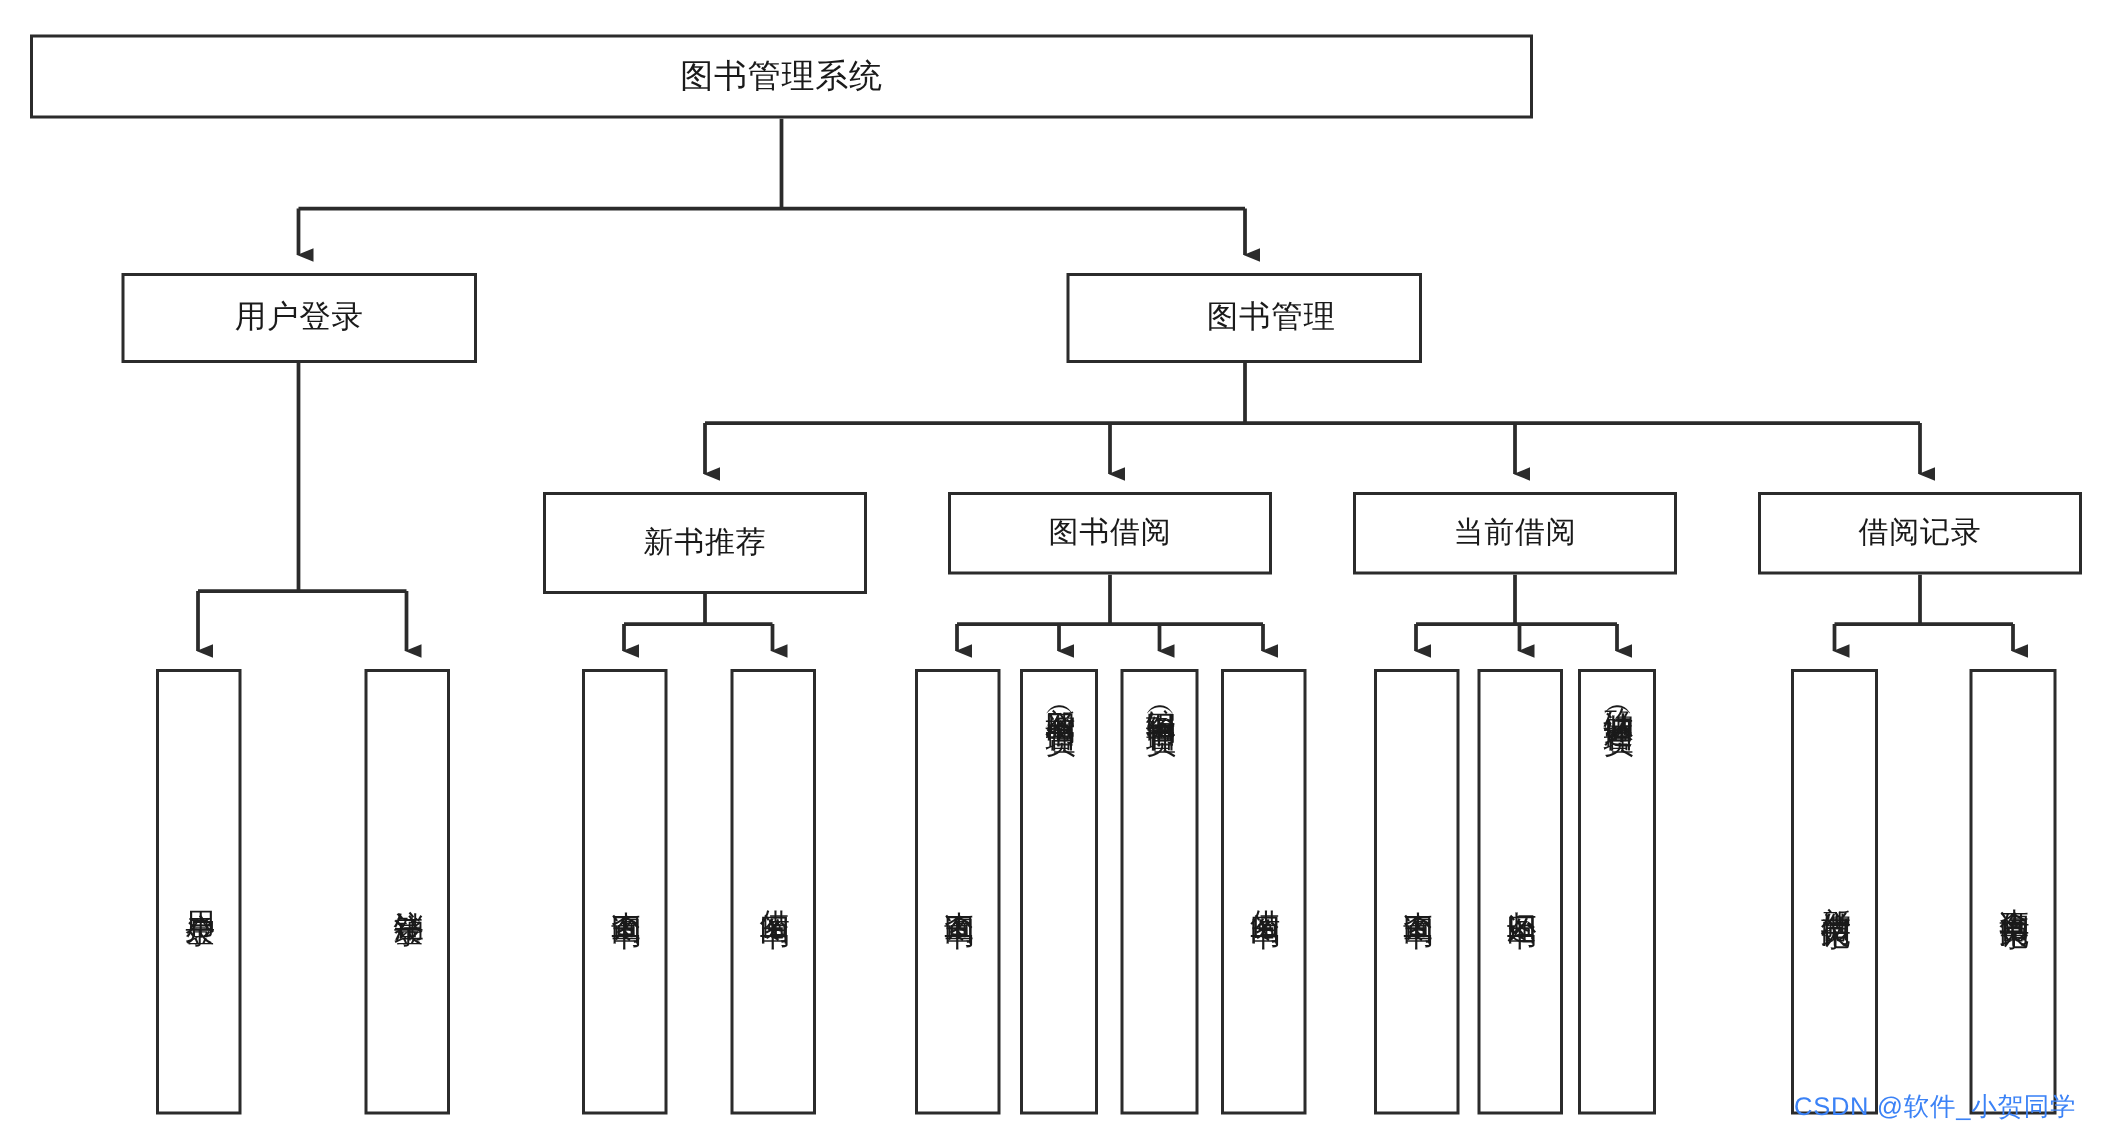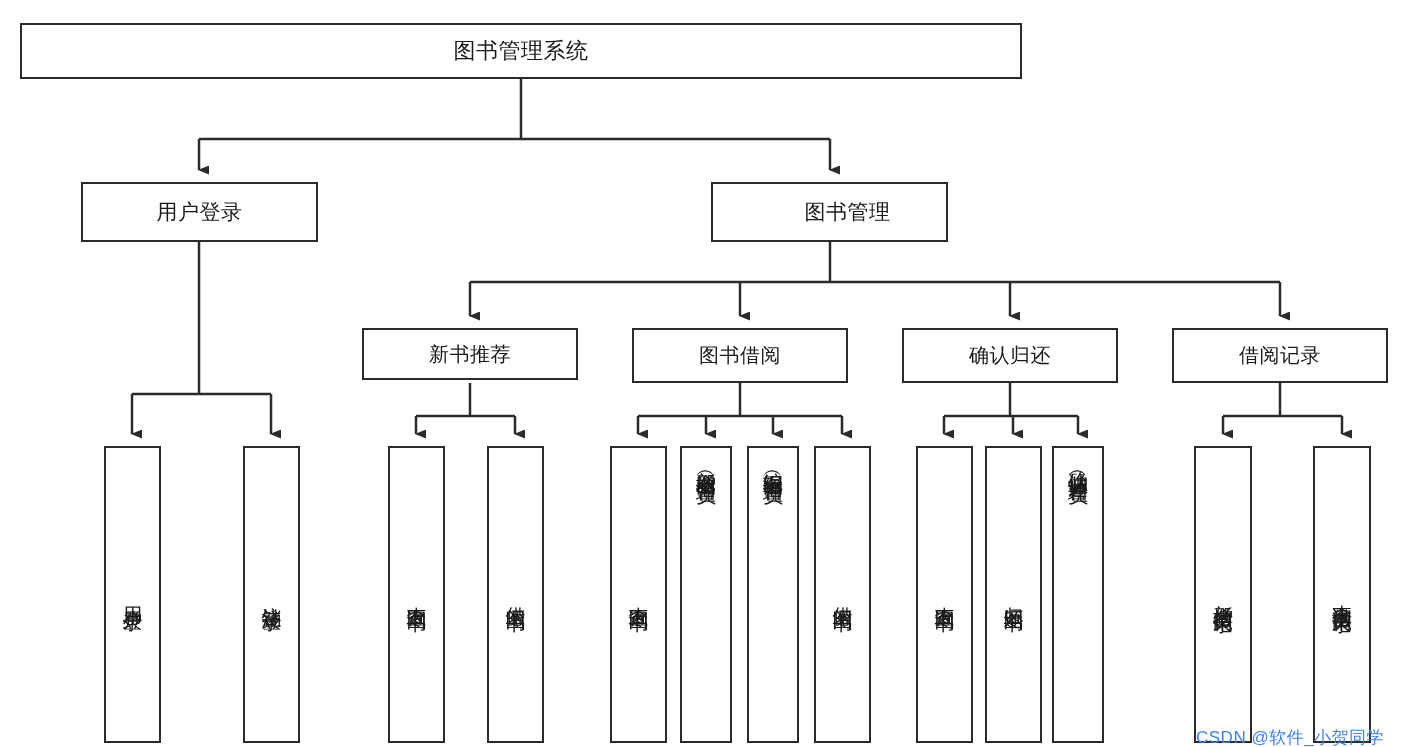--- a/index.html
+++ b/index.html
@@ -132,28 +132,28 @@
     <span class="label">图书管理系统</span>
   </div>
 
   <div class="node level2" id="l2-0" style="left: 81px; top: 172px; width: 237px; height: 60px;">
     <span class="label">用户登录</span>
   </div>
   <div class="node level2" id="l2-1" style="left: 711px; top: 172px; width: 237px; height: 60px; padding-left: 36px;">
     <span class="label">图书管理</span>
   </div>
 
-  <div class="node level3" id="l3-0" style="left: 362px; top: 318px; width: 216px; height: 52px;">
+  <div class="node level3" id="l3-0" style="left: 362px; top: 318px; width: 216px; height: 68px;">
     <span class="label">新书推荐</span>
   </div>
   <div class="node level3" id="l3-1" style="left: 632px; top: 318px; width: 216px; height: 55px;">
     <span class="label">图书借阅</span>
   </div>
   <div class="node level3" id="l3-2" style="left: 902px; top: 318px; width: 216px; height: 55px;">
-    <span class="label">确认归还</span>
+    <span class="label">当前借阅</span>
   </div>
   <div class="node level3" id="l3-3" style="left: 1172px; top: 318px; width: 216px; height: 55px;">
     <span class="label">借阅记录</span>
   </div>
 
   <div class="node leaf centered" id="leaf-0" style="left: 104px; top: 436px; width: 57px; height: 297px;">
     <span class="label">用户登录</span>
   </div>
   <div class="node leaf centered" id="leaf-1" style="left: 243px; top: 436px; width: 57px; height: 297px;">
     <span class="label">注销登录</span>

